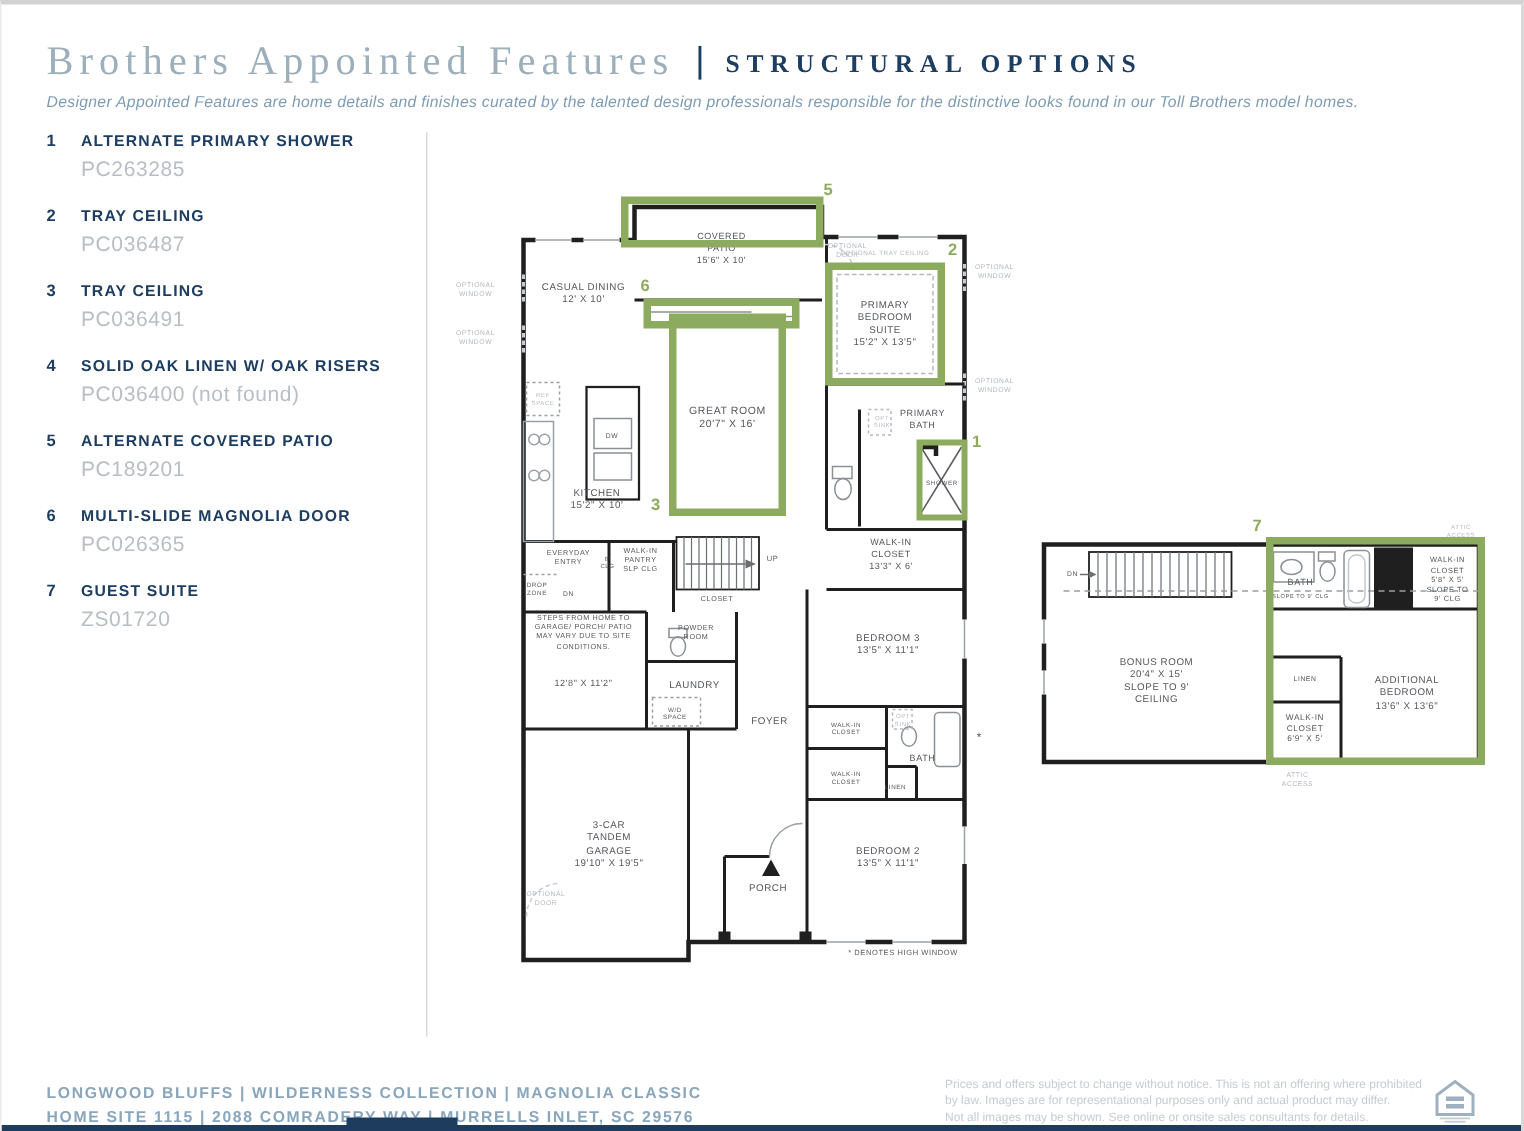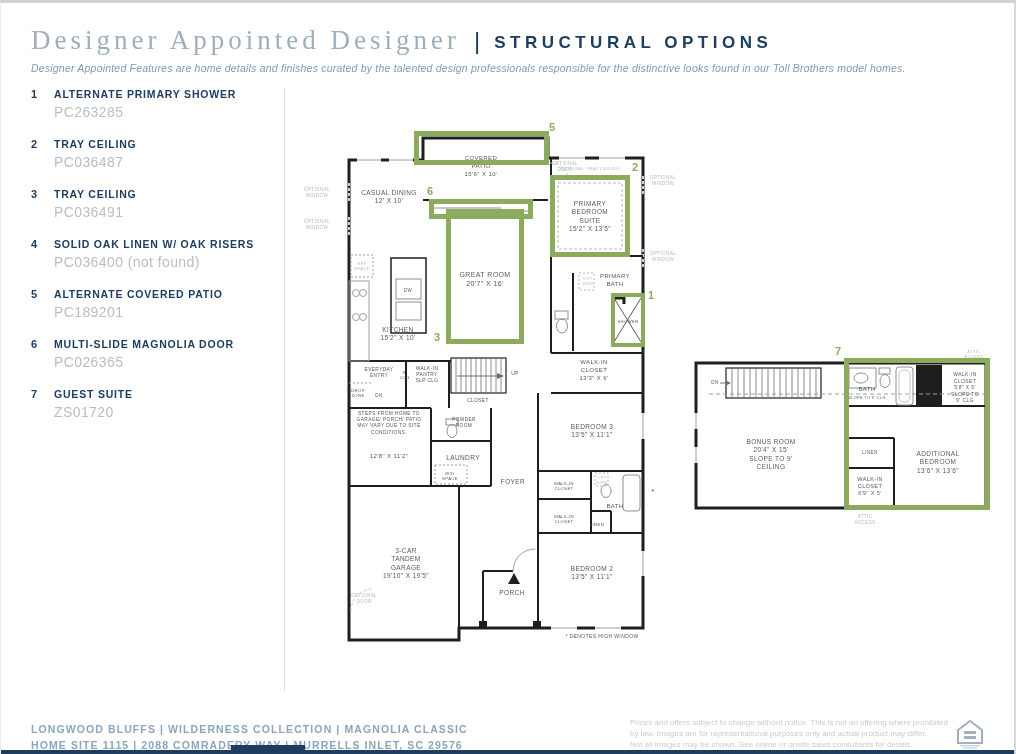--- a/index.html
+++ b/index.html
@@ -7,21 +7,21 @@
   .page {
     position:relative; width:1016px; height:754px; background:#ffffff;
     font-family:"Liberation Sans", sans-serif; overflow:hidden;
     border-top:3px solid #d2d2d2; border-right:2px solid #d8d8d8; border-left:1px solid #ececec;
   }
   
   .header { position:absolute; left:30px; top:22px; }
   .header-row { display:flex; align-items:center; gap:14px; }
   .title-serif { font-family:"Liberation Serif", serif; font-size:27px; color:#9cafbb; letter-spacing:4px; }
   .title-sep { font-size:24px; color:#1d3d61; font-weight:300; line-height:1; }
-  .title-section { font-size:17px; color:#1d3d61; letter-spacing:4.5px; font-weight:600; padding-top:4px; }
+  .title-section { font-size:17px; color:#1d3d61; letter-spacing:4.5px; font-weight:600; padding-top:4px;font-family:Liberation Serif, serif; }
   .subtitle { margin-top:6px; font-size:10.5px; color:#7e9cb4; letter-spacing:0.2px;font-style:italic; }
   
   .sidebar { position:absolute; left:30px; top:85px; width:245px; }
   .feat { position:relative; padding-left:23px; margin-bottom:18px; }
   .feat-num { position:absolute; left:0; top:0; font-size:11px; font-weight:bold; color:#1d3d61; }
   .feat-title { font-size:10.5px; font-weight:bold; color:#1d3d61; letter-spacing:0.8px; line-height:13px; }
   .feat-code { font-size:14px; color:#b8bec5; margin-top:3px; letter-spacing:0.4px; }
   .vdivider { position:absolute; left:283px; top:85px; width:1px; height:603px; background:#d8dce0; }
   
   .plan { position:absolute; }
@@ -42,21 +42,21 @@
   .bottom-bar { position:absolute; left:0; bottom:0; width:100%; height:4px; background:#1d3c5e; }
   .bottom-notch { position:absolute; left:230px; bottom:0; width:74px; height:9px; background:#1d3c5e; }
 </style>
 </head>
 <body>
 
 <div class="page">
 
   <div class="header">
     <div class="header-row">
-      <span class="title-serif">Designer Appointed Designer</span>
+      <span class="title-serif">Brothers Appointed Features</span>
       <span class="title-sep">|</span>
       <span class="title-section">STRUCTURAL OPTIONS</span>
     </div>
     <div class="subtitle">Designer Appointed Features are home details and finishes curated by the talented design professionals responsible for the distinctive looks found in our Toll Brothers model homes.</div>
   </div>
 
   <div class="sidebar">
     <div class="feat">
       <span class="feat-num">1</span>
       <div class="feat-title">ALTERNATE PRIMARY SHOWER</div>

